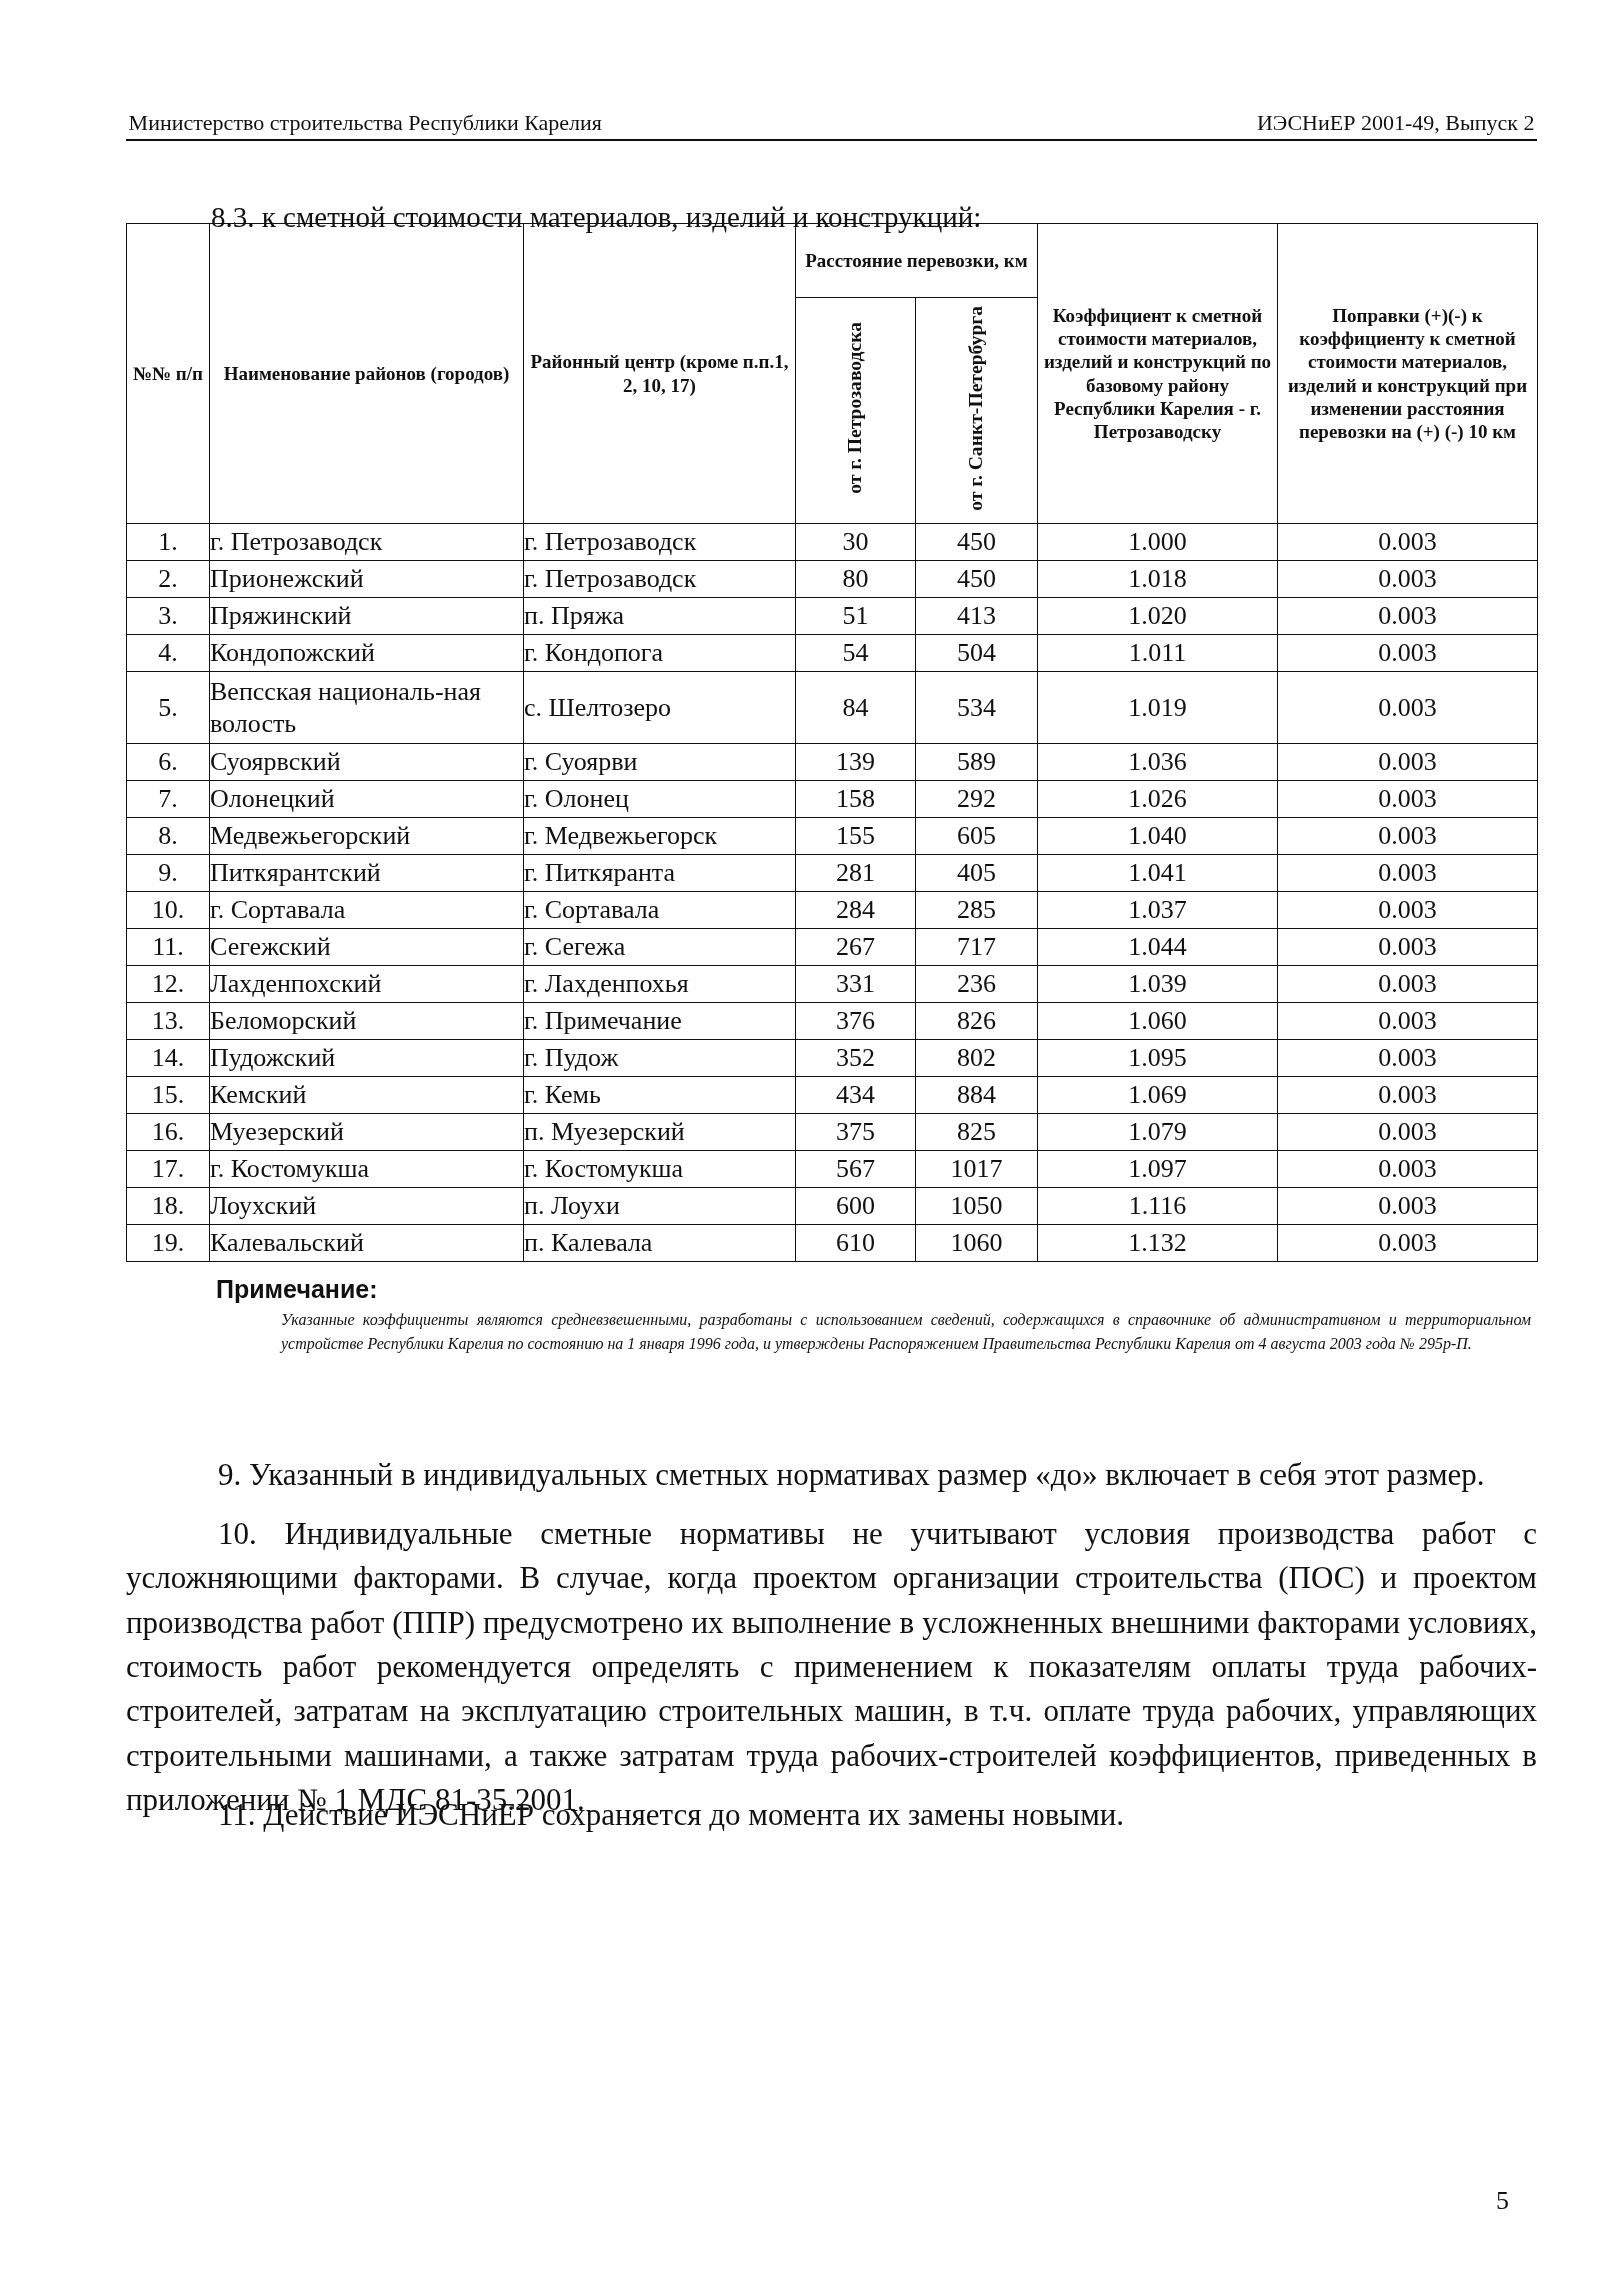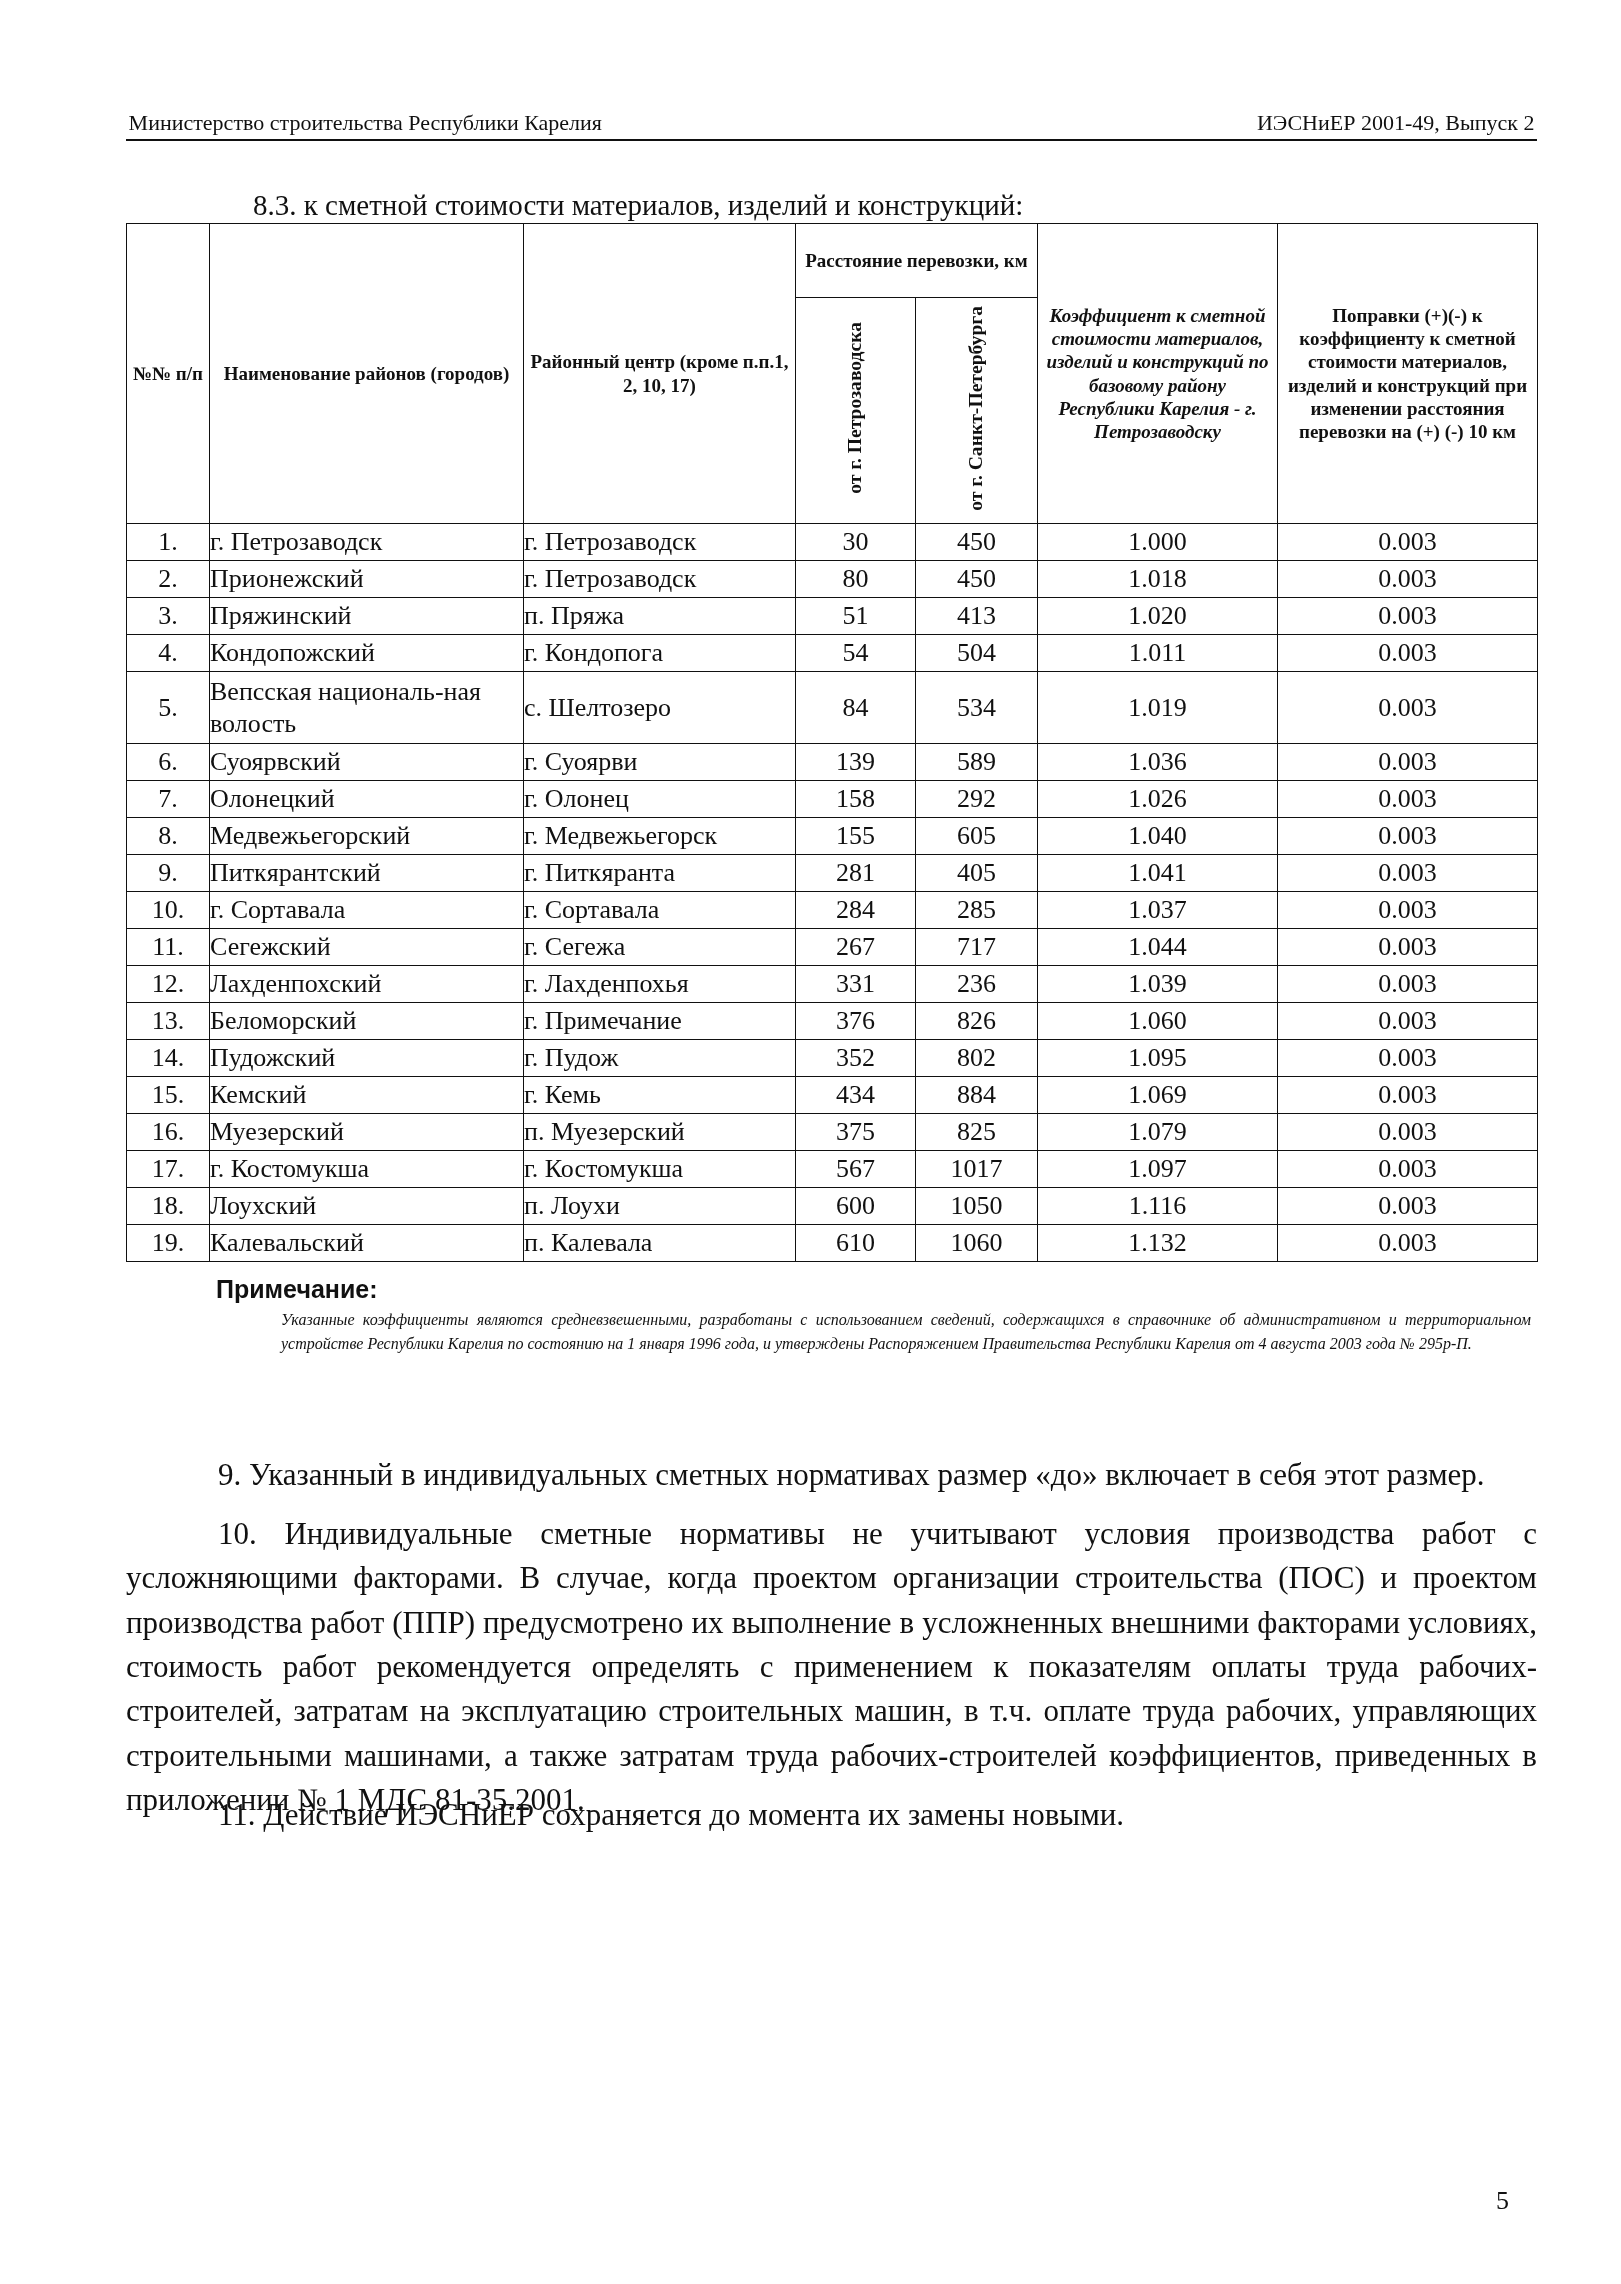--- a/index.html
+++ b/index.html
@@ -1,21 +1,21 @@
 <!DOCTYPE html>
 <html style="font-size:10.5px"><head>
 <meta charset="utf-8">
 <style>
   html, body { margin:0; padding:0; background:#ffffff; }
   body { width:1622px; height:2284px; position:relative; overflow:hidden; color:#111; font-family:"Liberation Serif", serif; }
   .abs { position:absolute; }
   .run-header { left:126px; top:110px; width:1411px; height:29px; border-bottom:2px solid #111; font-size:22px; }
   .run-header .left { position:absolute; left:2.6px; bottom:2.6px; }
   .run-header .right { position:absolute; right:2.6px; bottom:2.6px; }
-  .section-title { left:211px; top:189px; font-size:29px;margin-left:42px; }
+  .section-title { left:211px; top:201px; font-size:29px; }
   table.main { position:absolute; left:126px; top:223px; width:1411px; border-collapse:collapse; table-layout:fixed; }
   table.main td, table.main th { border:1.3px solid #111; padding:0; }
   table.main th { font-weight:bold; font-size:19px; line-height:1.22; text-align:center; vertical-align:middle; }
   table.main thead tr.h1 th { height:73px; }
   table.main thead tr.h2 th { height:225px; }
   .vert { writing-mode:vertical-rl; transform:rotate(180deg); display:inline-block; text-align:center; font-size:19.6px; line-height:1.25; }
   table.main tbody td { font-size:26px; height:36px; line-height:1; }
   table.main tbody tr.tall td { height:71px; }
   td.num { text-align:center; }
   td.txt { text-align:left; padding-left:7.9px; }
@@ -47,21 +47,21 @@
     <col style="width:122px">
     <col style="width:240px">
     <col style="width:260px">
   </colgroup>
   <thead>
     <tr class="h1">
       <th rowspan="2">№№ п/п</th>
       <th rowspan="2">Наименование районов (городов)</th>
       <th rowspan="2">Районный центр (кроме п.п.1, 2, 10, 17)</th>
       <th colspan="2" style="font-weight:bold;">Расстояние перевозки, км</th>
-      <th rowspan="2" style="padding:0 3.9px;font-style:italic;">Коэффициент к сметной стоимости материалов, изделий и конструкций по базовому району Республики Карелия - г. Петрозаводску</th>
+      <th rowspan="2" style="padding:0 3.9px;">Коэффициент к сметной стоимости материалов, изделий и конструкций по базовому району Республики Карелия - г. Петрозаводску</th>
       <th rowspan="2" style="padding:0 3.9px;">Поправки (+)(-) к коэффициенту к сметной стоимости материалов, изделий и конструкций при изменении расстояния перевозки на (+) (-) 10 км</th>
     </tr>
     <tr class="h2">
       <th><span class="vert">от г. Петрозаводска</span></th>
       <th><span class="vert">от г. Санкт-Петербурга</span></th>
     </tr>
   </thead>
   <tbody id="tbody">
       <tr>
         <td class="num">1.</td>

